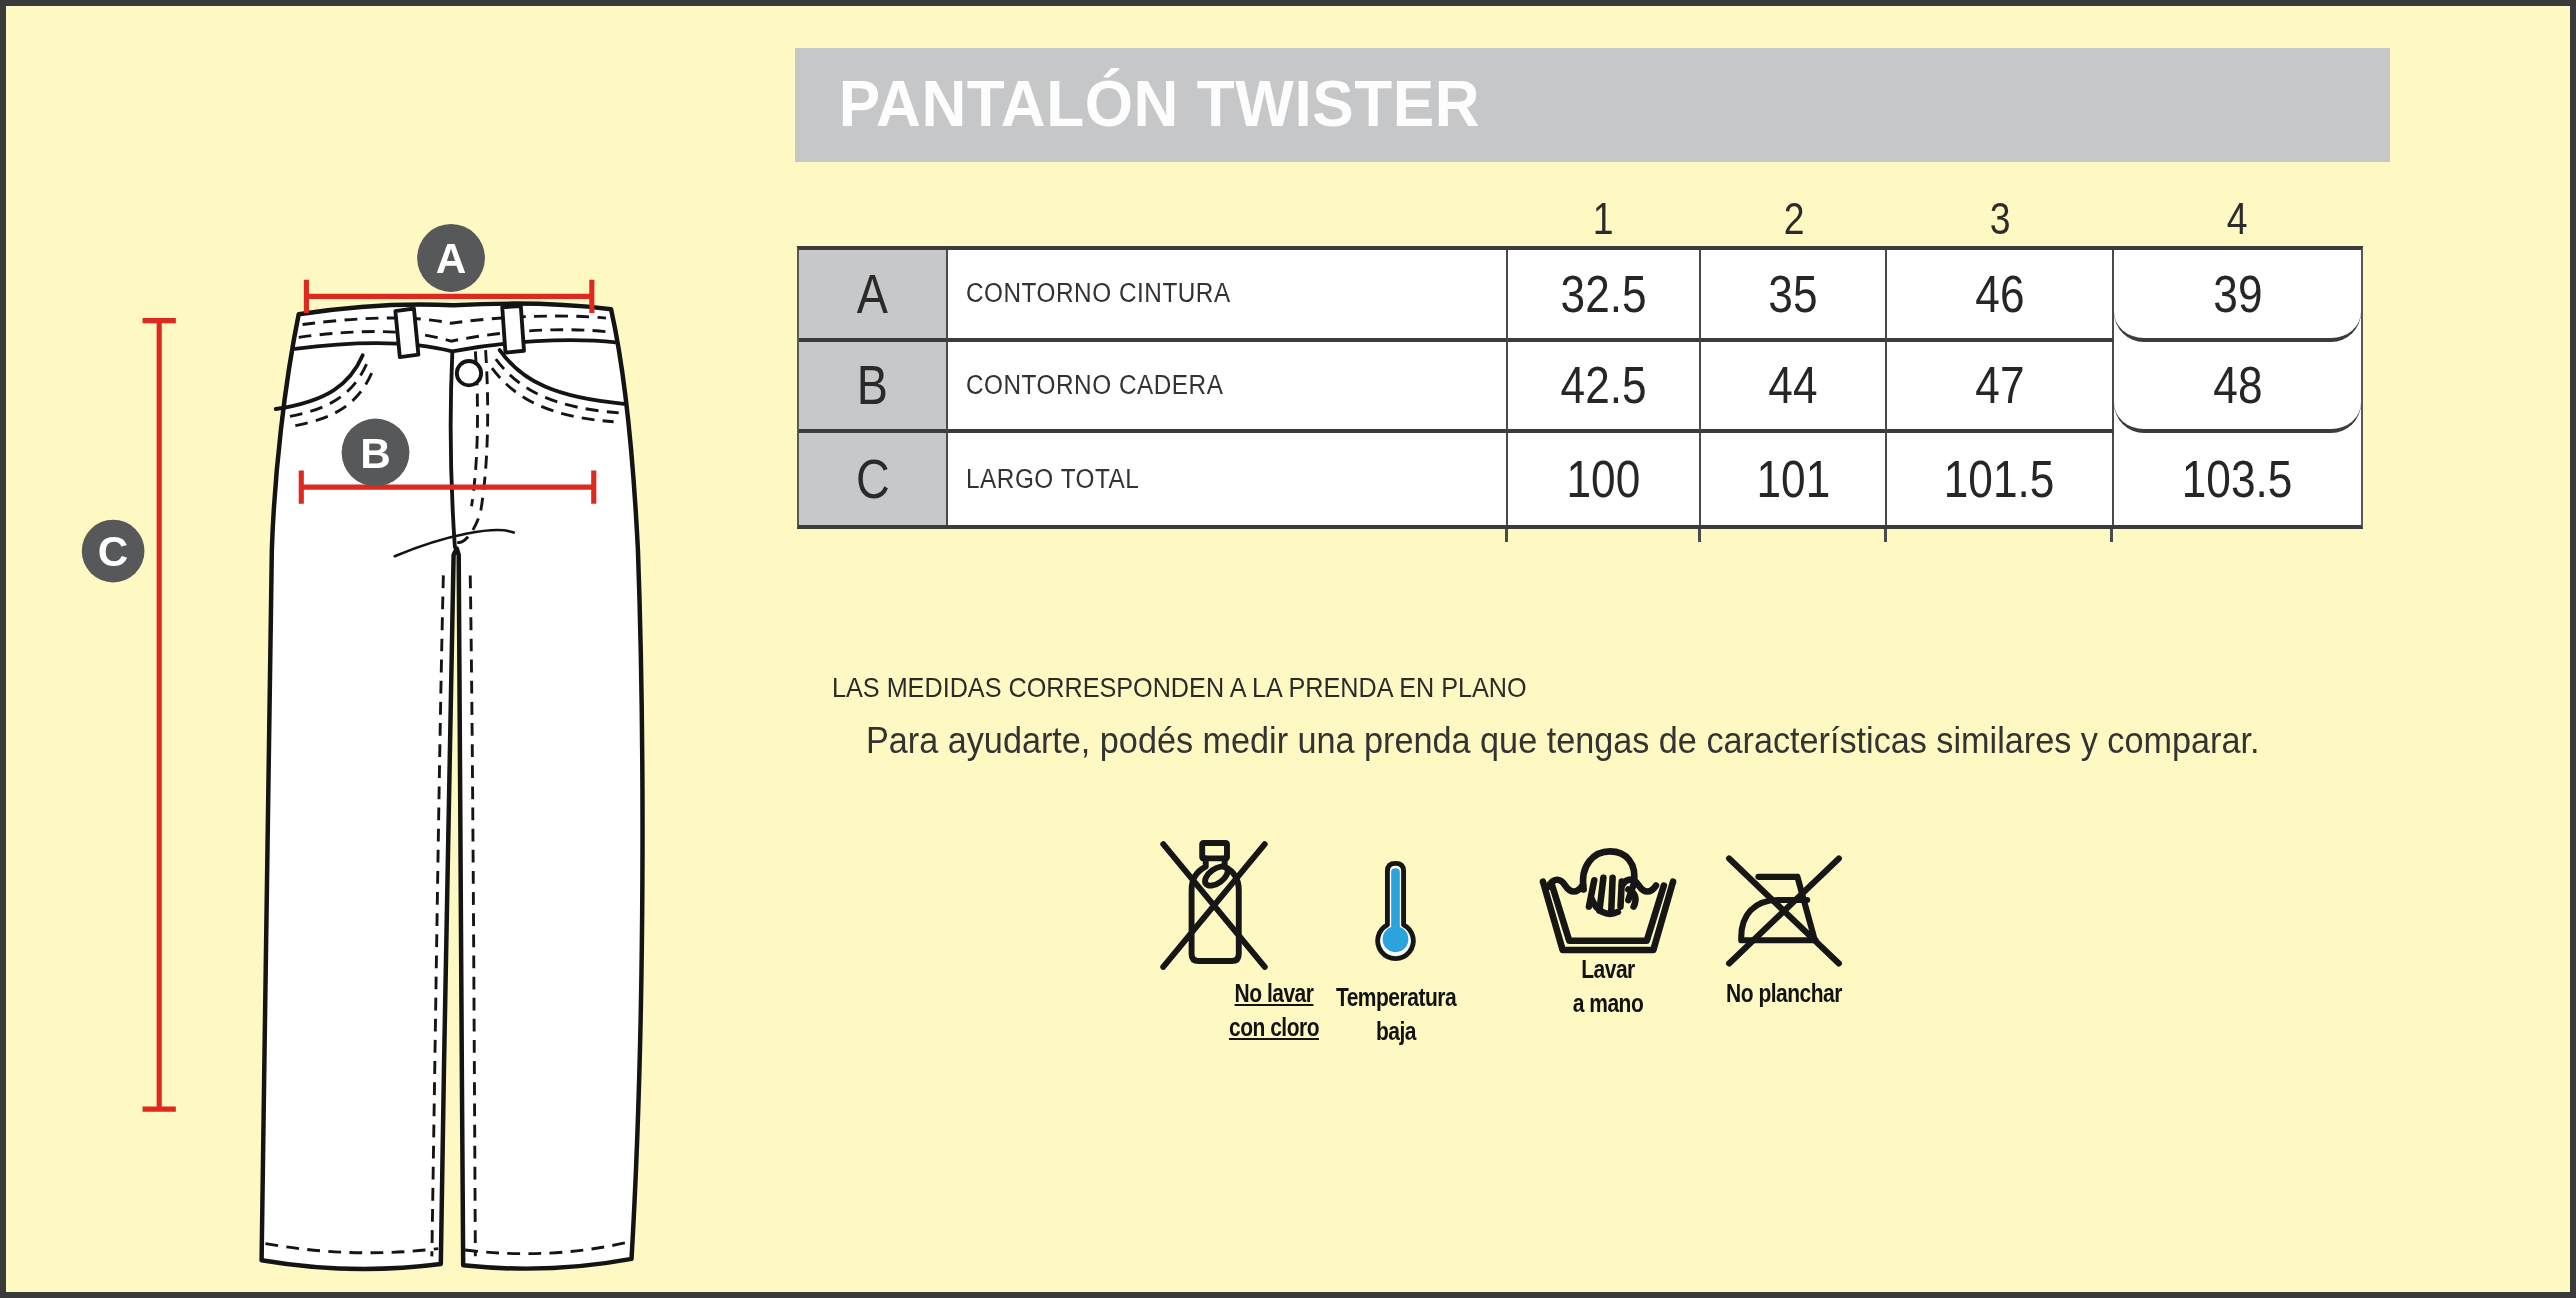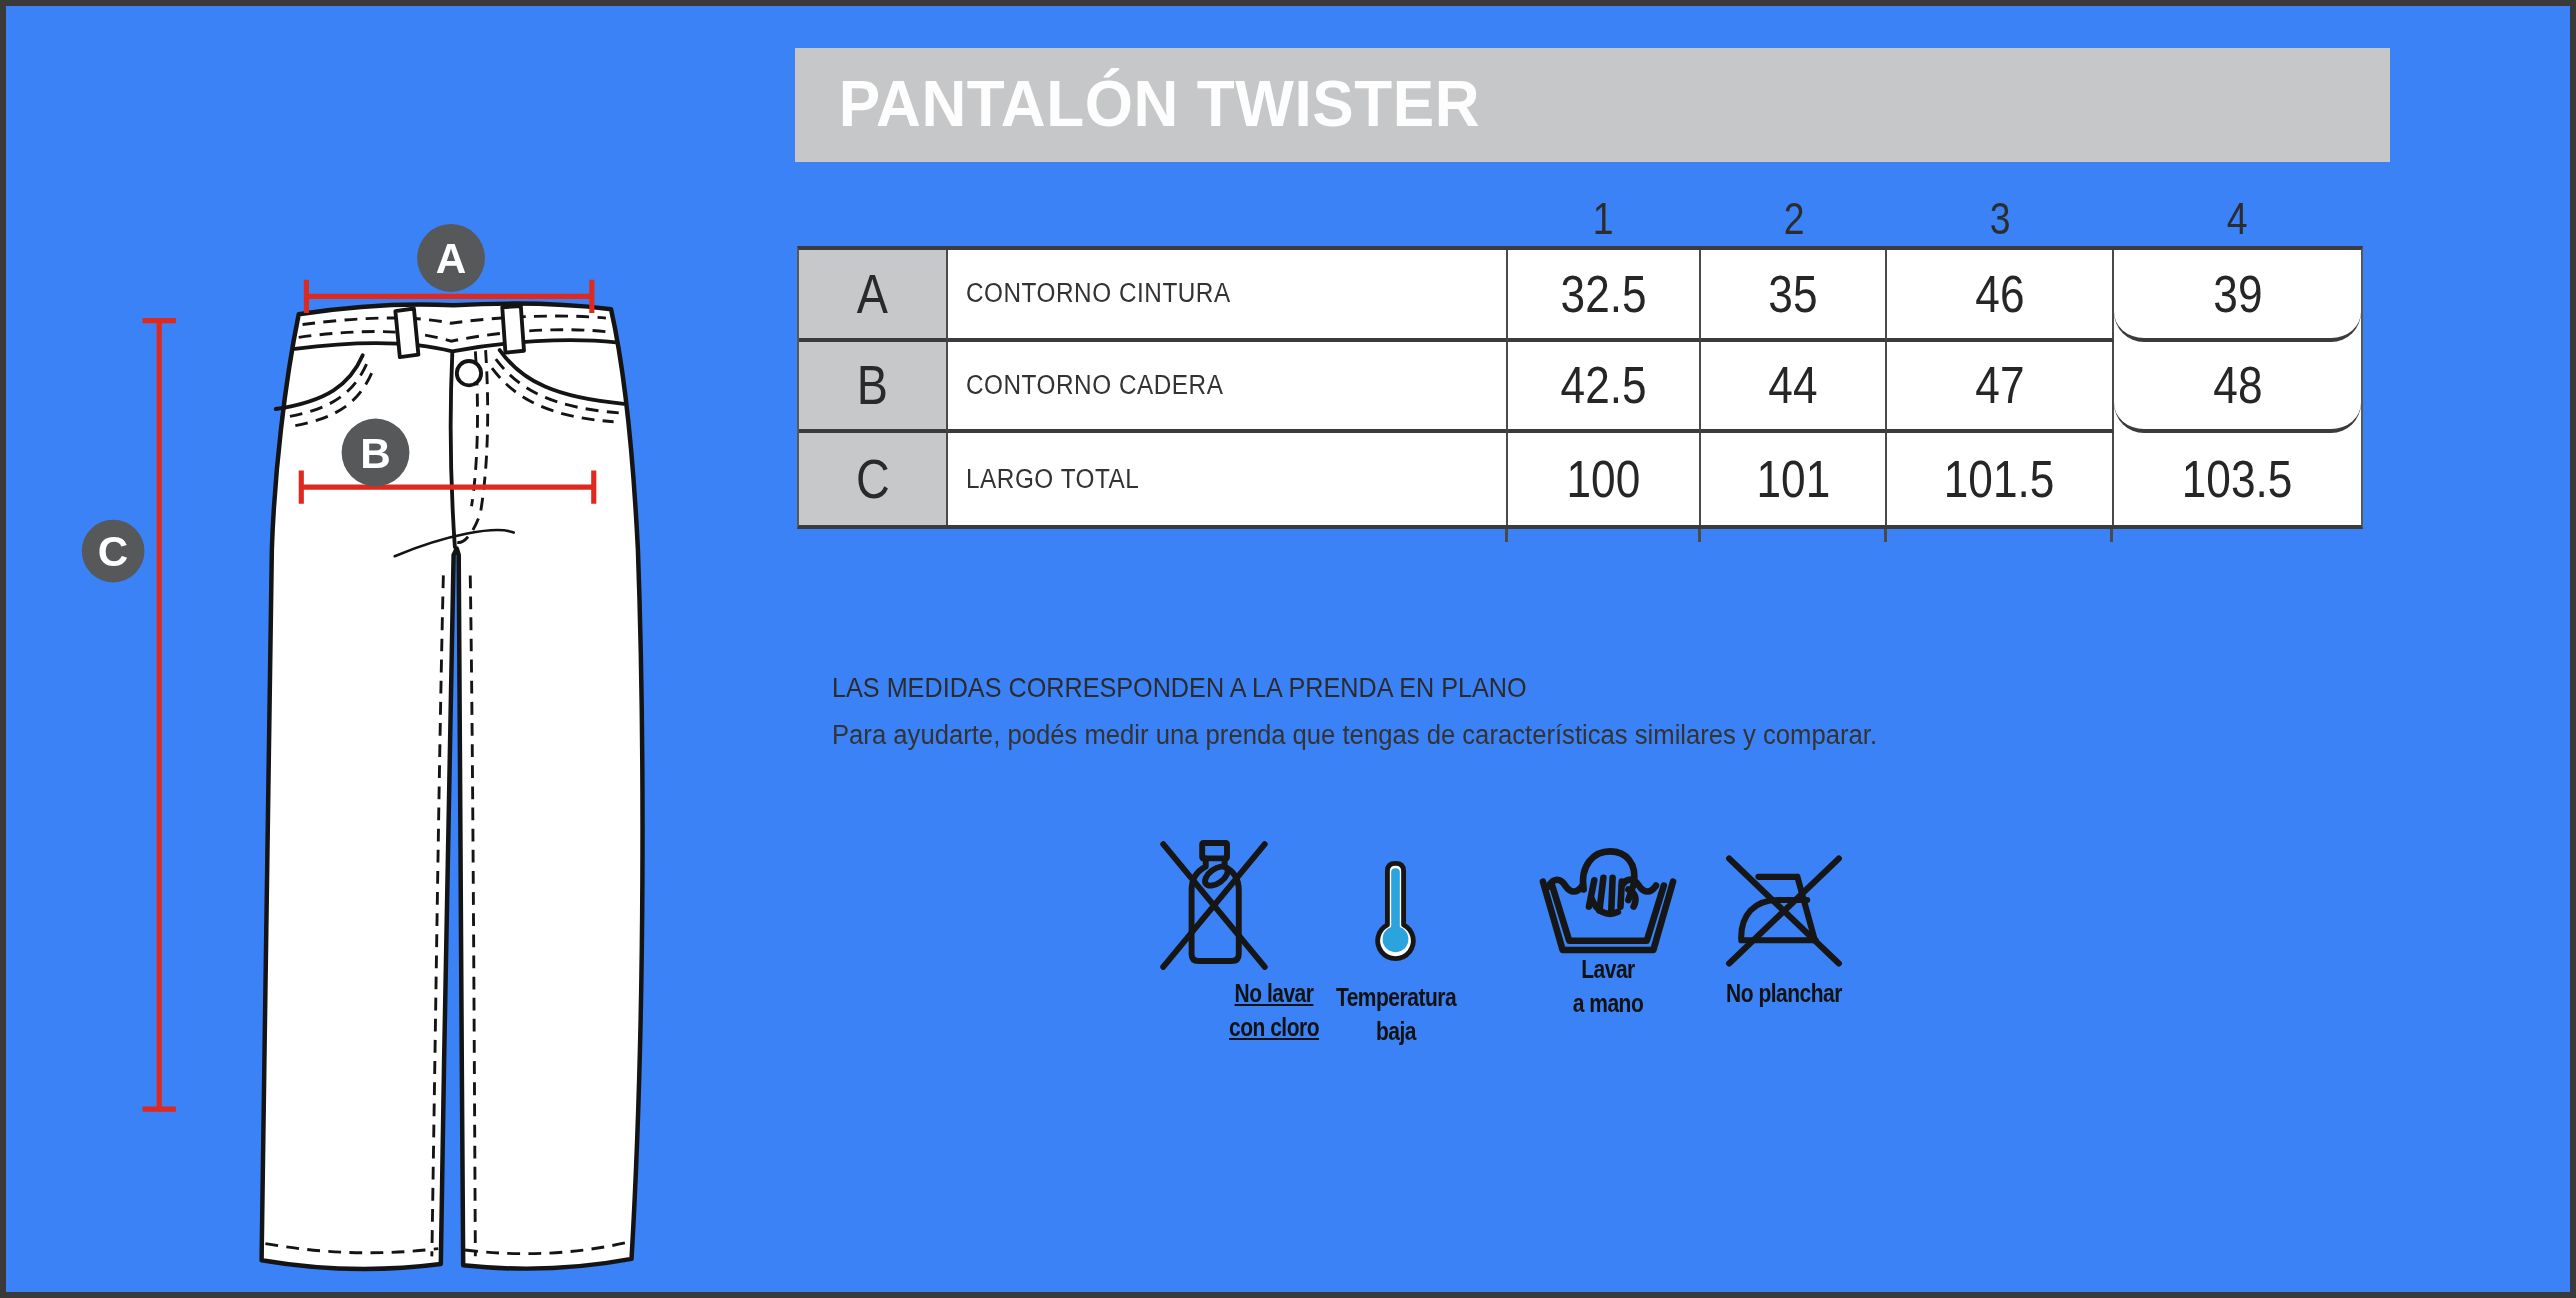--- a/index.html
+++ b/index.html
@@ -1,19 +1,19 @@
 <!DOCTYPE html>
 <html style="font-size:10.2px"><head>
 <meta charset="utf-8">
 <style>
   html,body{margin:0;padding:0;background:#e8e8e8;}
   *{box-sizing:border-box;}
   #canvas{
     position:relative;width:2576px;height:1298px;
-    background:#3b82f6;border:6.4px solid #3a3a3b;overflow:hidden;
+    background:#fef9c3;border:6.4px solid #3a3a3b;overflow:hidden;
     font-family:"Liberation Sans","DejaVu Sans",sans-serif;color:#222;
   }
   
   .title-bar{position:absolute;left:789px;top:42px;width:1595px;height:114px;background:#c6c7c9;}
   .title-bar h1{
     margin:0;padding:0 0 0 45px;line-height:113px;font-size:64px;font-weight:700;
     color:#fdfdfd;letter-spacing:0.6px;transform:scaleX(.97);transform-origin:left center;white-space:nowrap;
   }
   
   .size-head{position:absolute;top:188px;width:102px;height:51px;text-align:center;
@@ -30,21 +30,21 @@
   .cell{border-right:2.6px solid #4a4a4c;border-bottom:4.5px solid #3b3b3d;
     display:flex;align-items:center;justify-content:center;}
   .cell.last-row{border-bottom:none;}
   .cell.last-col{border-right:none;border-radius:30px;}
   .cell.letter{background:#c7c8ca;font-size:55px;color:#2a2a2a;}
   .cell.label{justify-content:flex-start;padding-left:18px;font-size:27px;letter-spacing:0.6px;color:#333;}
   .cell.value{font-size:52px;color:#262626;}
   .stub{position:absolute;top:523px;width:2.6px;height:13.4px;background:#4a4a4c;}
   
   .note1{position:absolute;left:826px;top:666px;font-size:28px;color:#2b2b2b;white-space:nowrap;}
-  .note2{position:absolute;left:826px;top:714px;font-size:27px;color:#333;white-space:nowrap;}
+  .note2{position:absolute;left:860px;top:714px;font-size:36px;color:#333;white-space:nowrap;}
   
   .care-icon{position:absolute;}
   .care-label{position:absolute;width:256px;text-align:center;font-weight:700;
     font-size:25.6px;line-height:34px;color:#121212;}
   .care-label .inner{display:block;transform:scaleX(.82);transform-origin:center top;letter-spacing:-0.6px;}
   
   .pants-svg{position:absolute;left:38px;top:211px;}
   .outline{fill:#ffffff;stroke:#141414;stroke-width:7;stroke-linejoin:round;}
   .ln{fill:none;stroke:#141414;stroke-width:6;stroke-linecap:round;}
   .thin{fill:none;stroke:#141414;stroke-width:4;stroke-linecap:round;}

